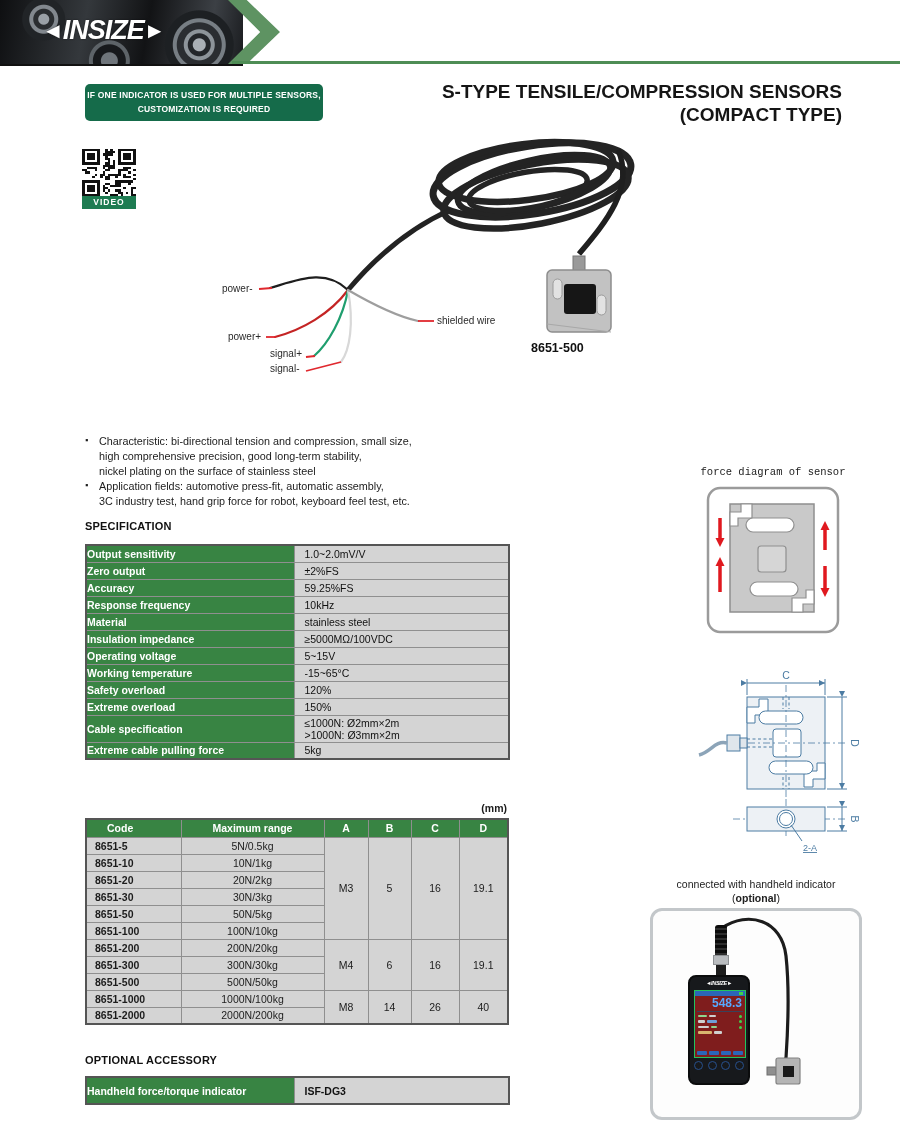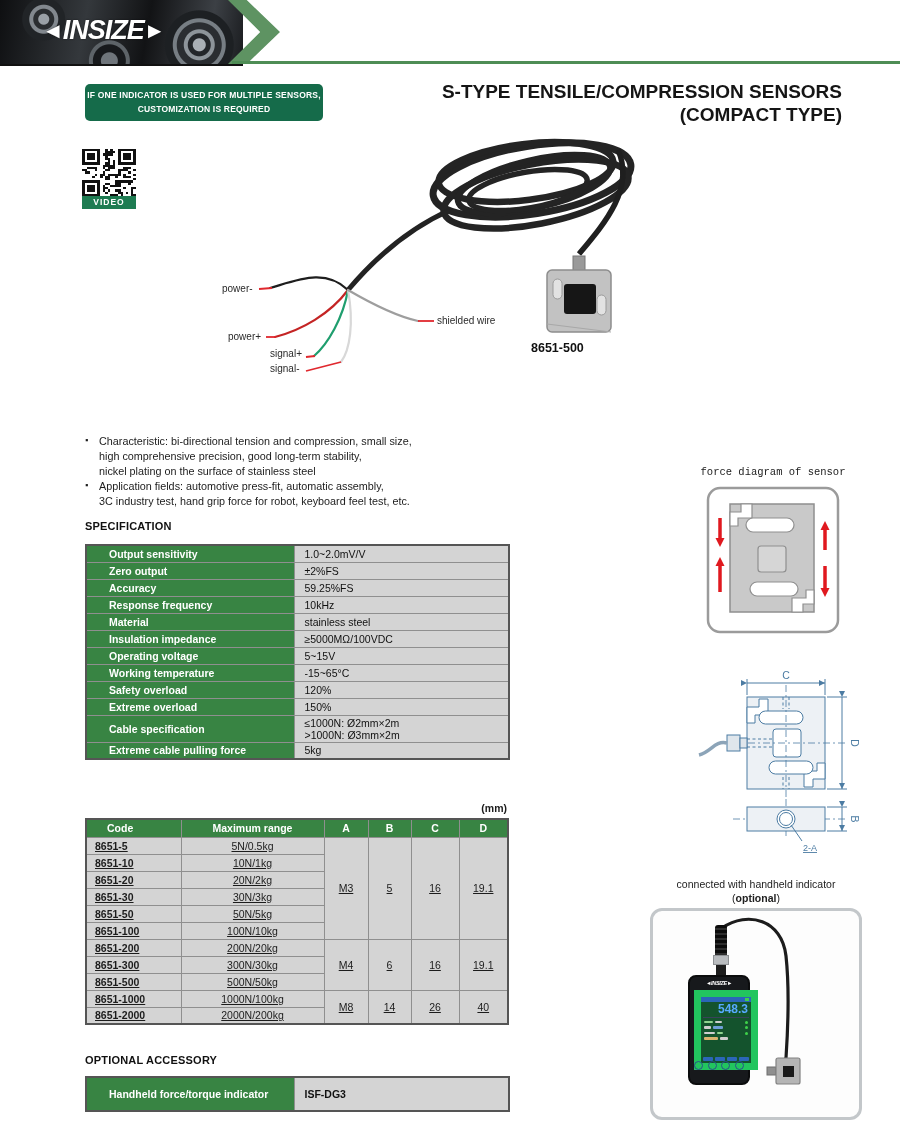--- a/index.html
+++ b/index.html
@@ -43,49 +43,49 @@
   .features{left:85px;top:434px;width:470px;font-size:10.8px;line-height:1.4;}
   .feature{position:relative;padding-left:14px;white-space:pre-line;margin:0;}
   .feature::before{content:"▪";position:absolute;left:0;top:0;font-size:9px;}
 
   
   .sec-head{font-size:11px;font-weight:bold;color:#111;letter-spacing:.2px;}
   table{border-collapse:collapse;table-layout:fixed;}
   .dtable{border:2px solid #555;}
   .dtable td,.dtable th{border:1px solid #8f8f8f;font-size:10.5px;box-sizing:border-box;
     padding:1px 4px;}
-  td.g{background:#388443;color:#fff;font-weight:bold;text-align:left;padding-left:22px;
+  td.g{background:#388443;color:#fff;font-weight:bold;text-align:left;padding-left:0;
     height:17px;}
   td.v{background:#d4d4d4;color:#111;padding-left:10px;white-space:pre-line;}
   .spec{left:85px;top:544px;width:423px;}
   .unit-note{left:85px;top:802px;width:422px;text-align:right;font-weight:bold;font-size:10.5px;}
   .dims{left:85px;top:818px;width:422px;}
   .dims th{background:#388443;color:#fff;font-weight:bold;height:18px;text-align:center;}
   .dims th.h-code{text-align:left;padding-left:20px;}
-  .dims td{background:#d4d4d4;height:17px;text-align:center;text-decoration:underline;}
+  .dims td{background:#d4d4d4;height:17px;text-align:center;}
   .dims td.code{text-align:left;padding-left:8px;font-weight:bold;}
   .acc{left:85px;top:1076px;width:423px;}
   .acc td.v{font-weight:bold;}
 
   
   .fd-caption{left:698px;top:466px;width:150px;text-align:center;font-size:10.5px;color:#222;font-family:Liberation Mono, monospace;}
   .fd-svg{left:706px;top:486px;width:134px;height:148px;}
   .draw-svg{left:695px;top:655px;width:200px;height:205px;}
   .hh-caption{left:648px;top:877px;width:216px;text-align:center;font-size:10.5px;line-height:1.35;color:#222;}
   .hh-caption .opt{font-weight:bold;}
   .hh-box{left:650px;top:908px;width:212px;height:212px;border:3px solid #c3c7ca;border-radius:12px;
     box-sizing:border-box;background:#fdfdfd;}
   .hh-svg{left:650px;top:908px;width:212px;height:212px;}
 
   .device{left:688px;top:975px;width:62px;height:110px;background:#17191c;border:2px solid #0b0c0d;
     border-radius:8px;box-sizing:border-box;}
   .dev-logo{width:100%;text-align:center;color:#fff;font-size:5.5px;font-weight:bold;font-style:italic;
     margin-top:3px;letter-spacing:-0.3px;}
-  .dev-screen{position:absolute;left:4px;top:13px;width:50px;height:66px;background:#14532d;
-    border:7px solid #22c55e;}
+  .dev-screen{position:absolute;left:4px;top:13px;width:50px;height:66px;background:#7f1d1d;
+    border:1px solid #22c55e;}
   .dev-topbar{height:5px;background:#2b66b8;position:relative;}
   .dev-topbar .batt{position:absolute;right:2px;top:1px;width:4px;height:3px;background:#3fd24a;}
   .dev-val{color:#57a9ff;font-weight:bold;font-size:12px;text-align:right;padding-right:3px;
     line-height:14px;}
   .dev-div{height:1px;background:#39425a;margin:1px 2px;}
   .dev-row{display:flex;align-items:center;gap:2px;margin:2.5px 3px 0 3px;}
   .bar{height:2.5px;border-radius:1px;}
   .dev-dot{width:3px;height:3px;border-radius:50%;background:#3fd24a;margin-left:auto;}
   .dev-menu{position:absolute;bottom:2px;left:2px;right:2px;display:flex;justify-content:space-between;}
   .dev-menu div{width:10px;height:4px;background:#2b66b8;border-radius:1px;}
@@ -429,21 +429,21 @@
   </table>
 
   <div class="abs sec-head" style="left:85px;top:1054px;">OPTIONAL ACCESSORY</div>
   <table class="abs acc dtable">
     <colgroup>
         <col style="width:208px">
         <col style="width:215px">
       </colgroup>
     <tbody>
       <tr>
-        <td class="g" style="height:34px;">Handheld force/torque indicator</td>
+        <td class="g" style="height:27px;">Handheld force/torque indicator</td>
         <td class="v">ISF-DG3</td>
       </tr>
     </tbody>
   </table>
 
   <div class="abs fd-caption">force diagram of sensor</div>
   <svg class="abs fd-svg" viewBox="0 0 134 148">
     <rect x="2" y="2" width="130" height="144" rx="12" fill="#fff" stroke="#9b9b9b" stroke-width="2.5"></rect>
     <rect x="24" y="18" width="84" height="108" fill="#c9c9c9" stroke="#8f8f8f" stroke-width="1.5"></rect>
     <path d="M24,26 h11 v-8 h11 v14 h-14 v8 h-8 z" fill="#fff" stroke="#8f8f8f" stroke-width="1.2"></path>

